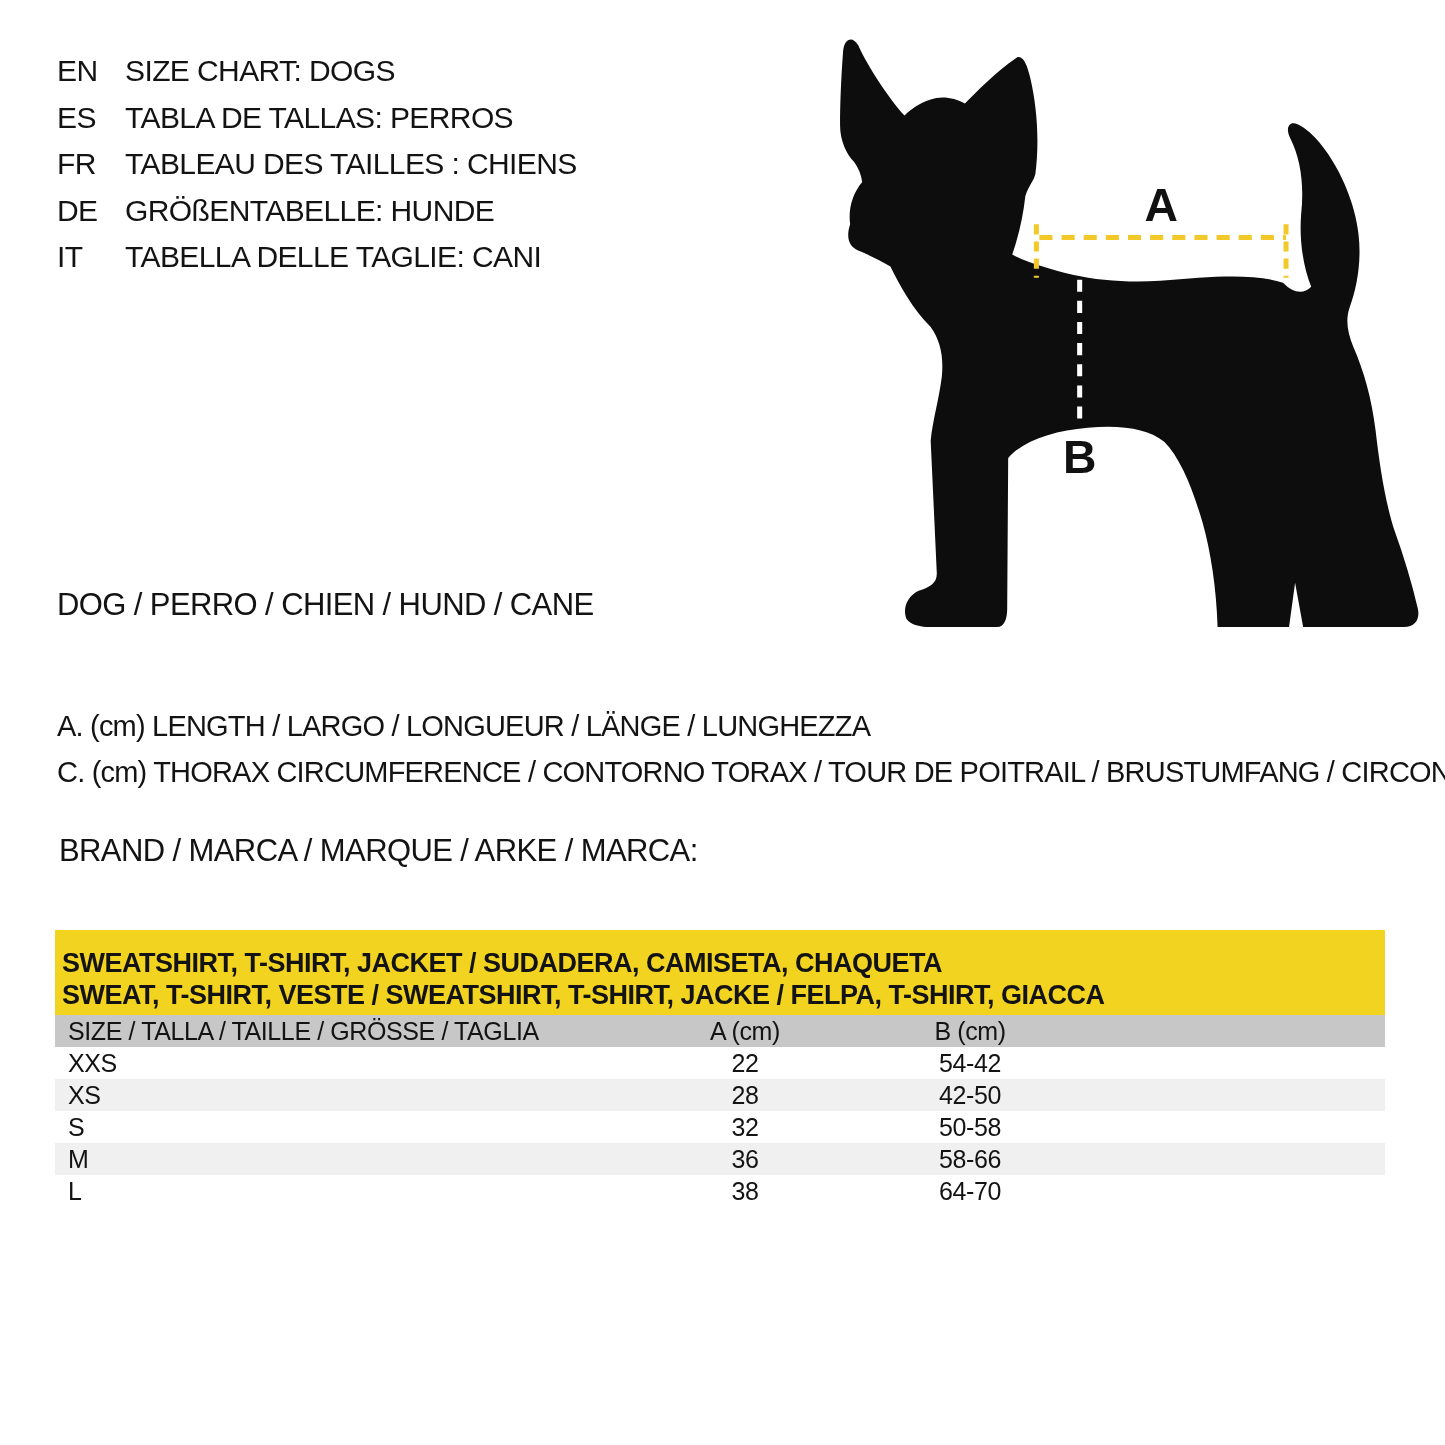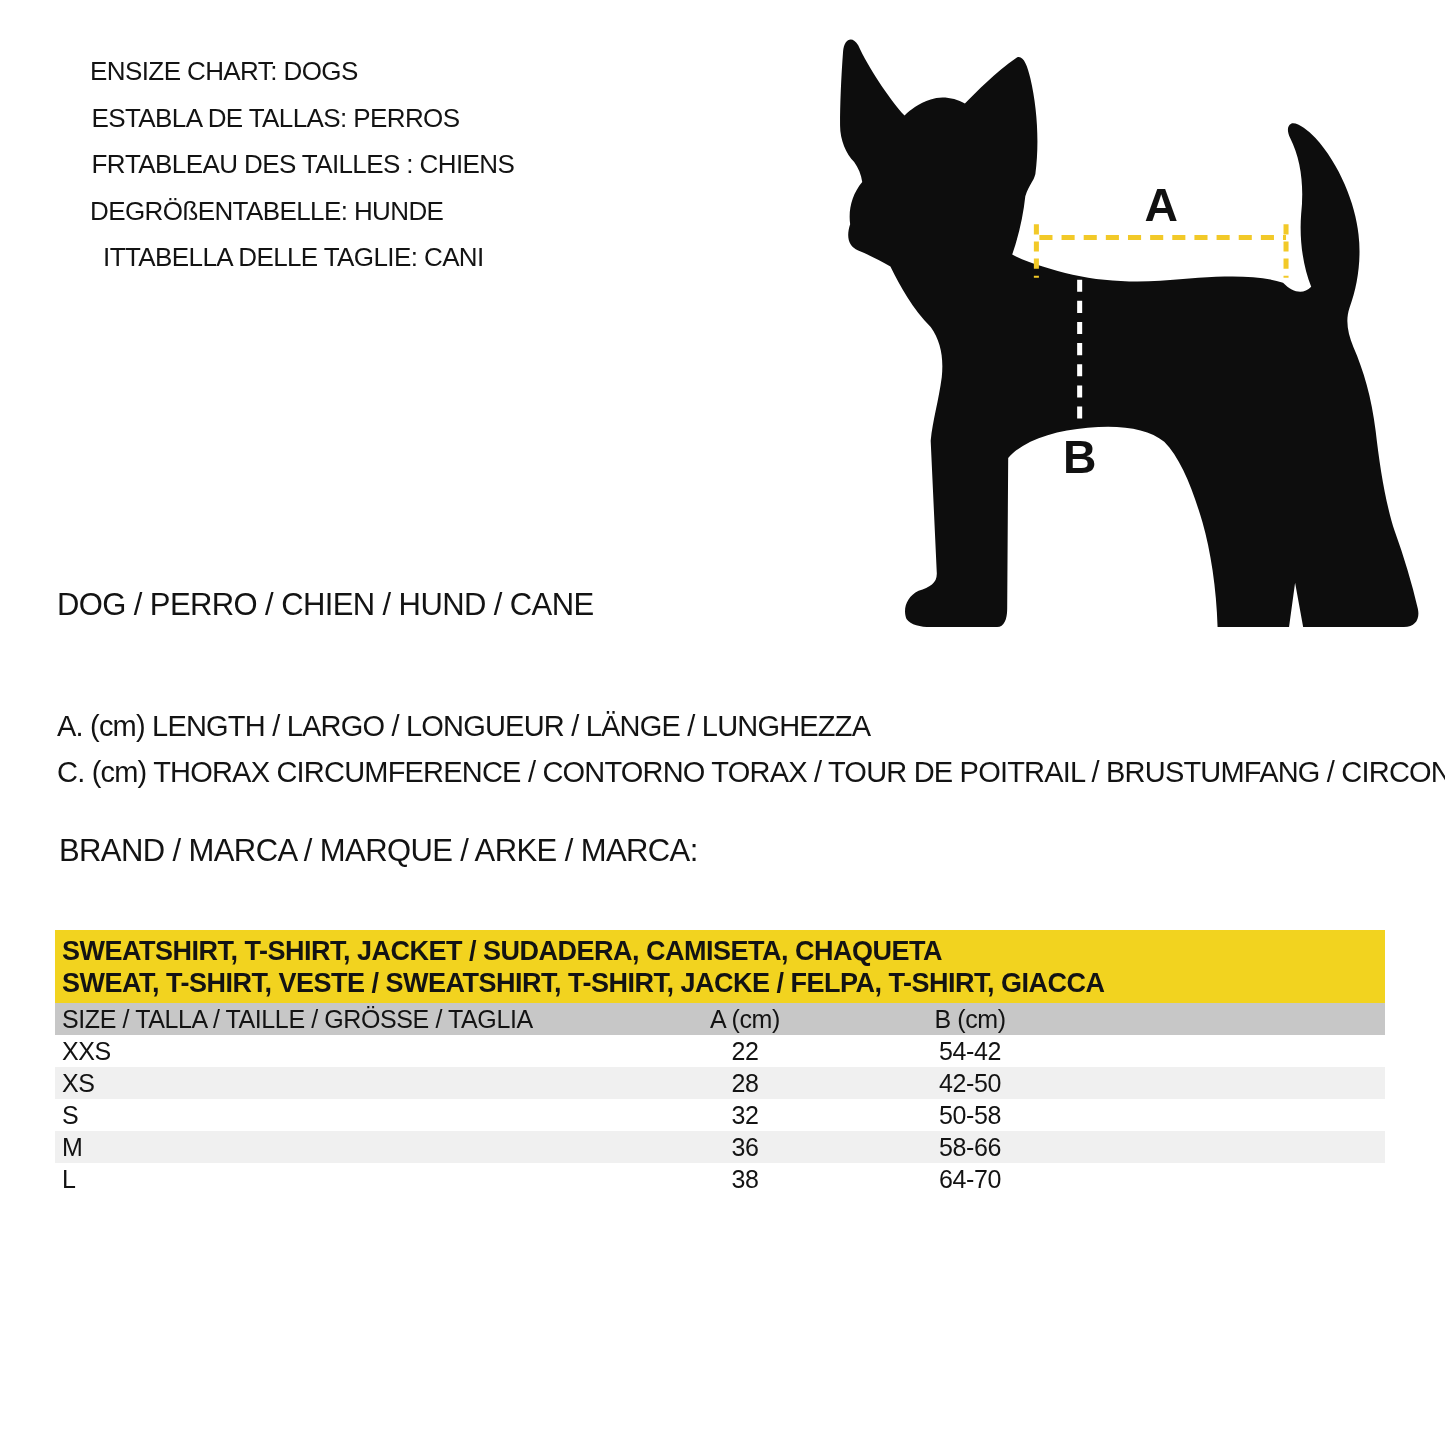--- a/index.html
+++ b/index.html
@@ -7,21 +7,21 @@
     width:1445px; height:1445px; position:relative; overflow:hidden;
     font-family:"Liberation Sans", sans-serif;
     color:#131313;
     -webkit-font-smoothing:antialiased;
   }
   .abs { position:absolute; }
 
   
   .lang-block { left:57px; top:48px; }
   .lang-row { display:flex; height:46.5px; line-height:46.5px;
-              font-size:26px; letter-spacing:-0.6px; font-weight:500;text-align:right; }
+              font-size:30px; letter-spacing:-0.6px; font-weight:500; }
   .lang-code { width:68px; flex:0 0 68px; }
 
   
   .dog-figure { left:828px; top:22px; width:604px; height:606px; margin:0; }
   .dog-figure svg { width:100%; height:100%; display:block; }
   .dog-path { fill:#0d0d0d; }
   .dash-a   { stroke:#F2C928; stroke-width:5; stroke-dasharray:13 9; fill:none; }
   .dash-tick{ stroke:#F2C928; stroke-width:5; stroke-dasharray:10 7; fill:none; }
   .dash-b   { stroke:#ffffff; stroke-width:5; stroke-dasharray:12 9; fill:none; }
   .marker-text { font-family:"Liberation Sans", sans-serif; font-weight:bold;
@@ -29,27 +29,27 @@
 
   
   .caption { font-size:31px; letter-spacing:-0.6px; white-space:nowrap; }
   .dog-caption   { left:57px; top:587px; }
   .measure-block { left:57px; top:703px; font-size:29px; letter-spacing:-0.8px; }
   .measure-block div { line-height:46px; white-space:nowrap; }
   .brand-line { left:59px; top:833px; }
 
   
   .size-table { left:55px; top:930px; width:1330px; font-size:25px; letter-spacing:-0.4px; }
-  .banner { background:#F2D31F; padding:5px 10px 4px 7px; }
+  .banner { background:#F2D31F; padding:17px 10px 4px 7px; }
   .banner div { font-weight:bold; font-size:27px; line-height:32px;
                 letter-spacing:-0.5px; white-space:nowrap; }
   .t-row { display:grid; grid-template-columns:565px 250px 200px 1fr;
            height:32px; line-height:32px; }
   .t-head { background:#C7C7C7; }
-  .c-size { padding-left:7px; text-align:left; }
+  .c-size { padding-left:13px; text-align:left; }
   .c-a, .c-b { text-align:center; }
   .t-body .t-row:nth-child(even) { background:#F0F0F0; }
 </style>
 </head>
 <body>
 
 <div class="page">
 
   <section class="abs lang-block">
     <div class="lang-row">

